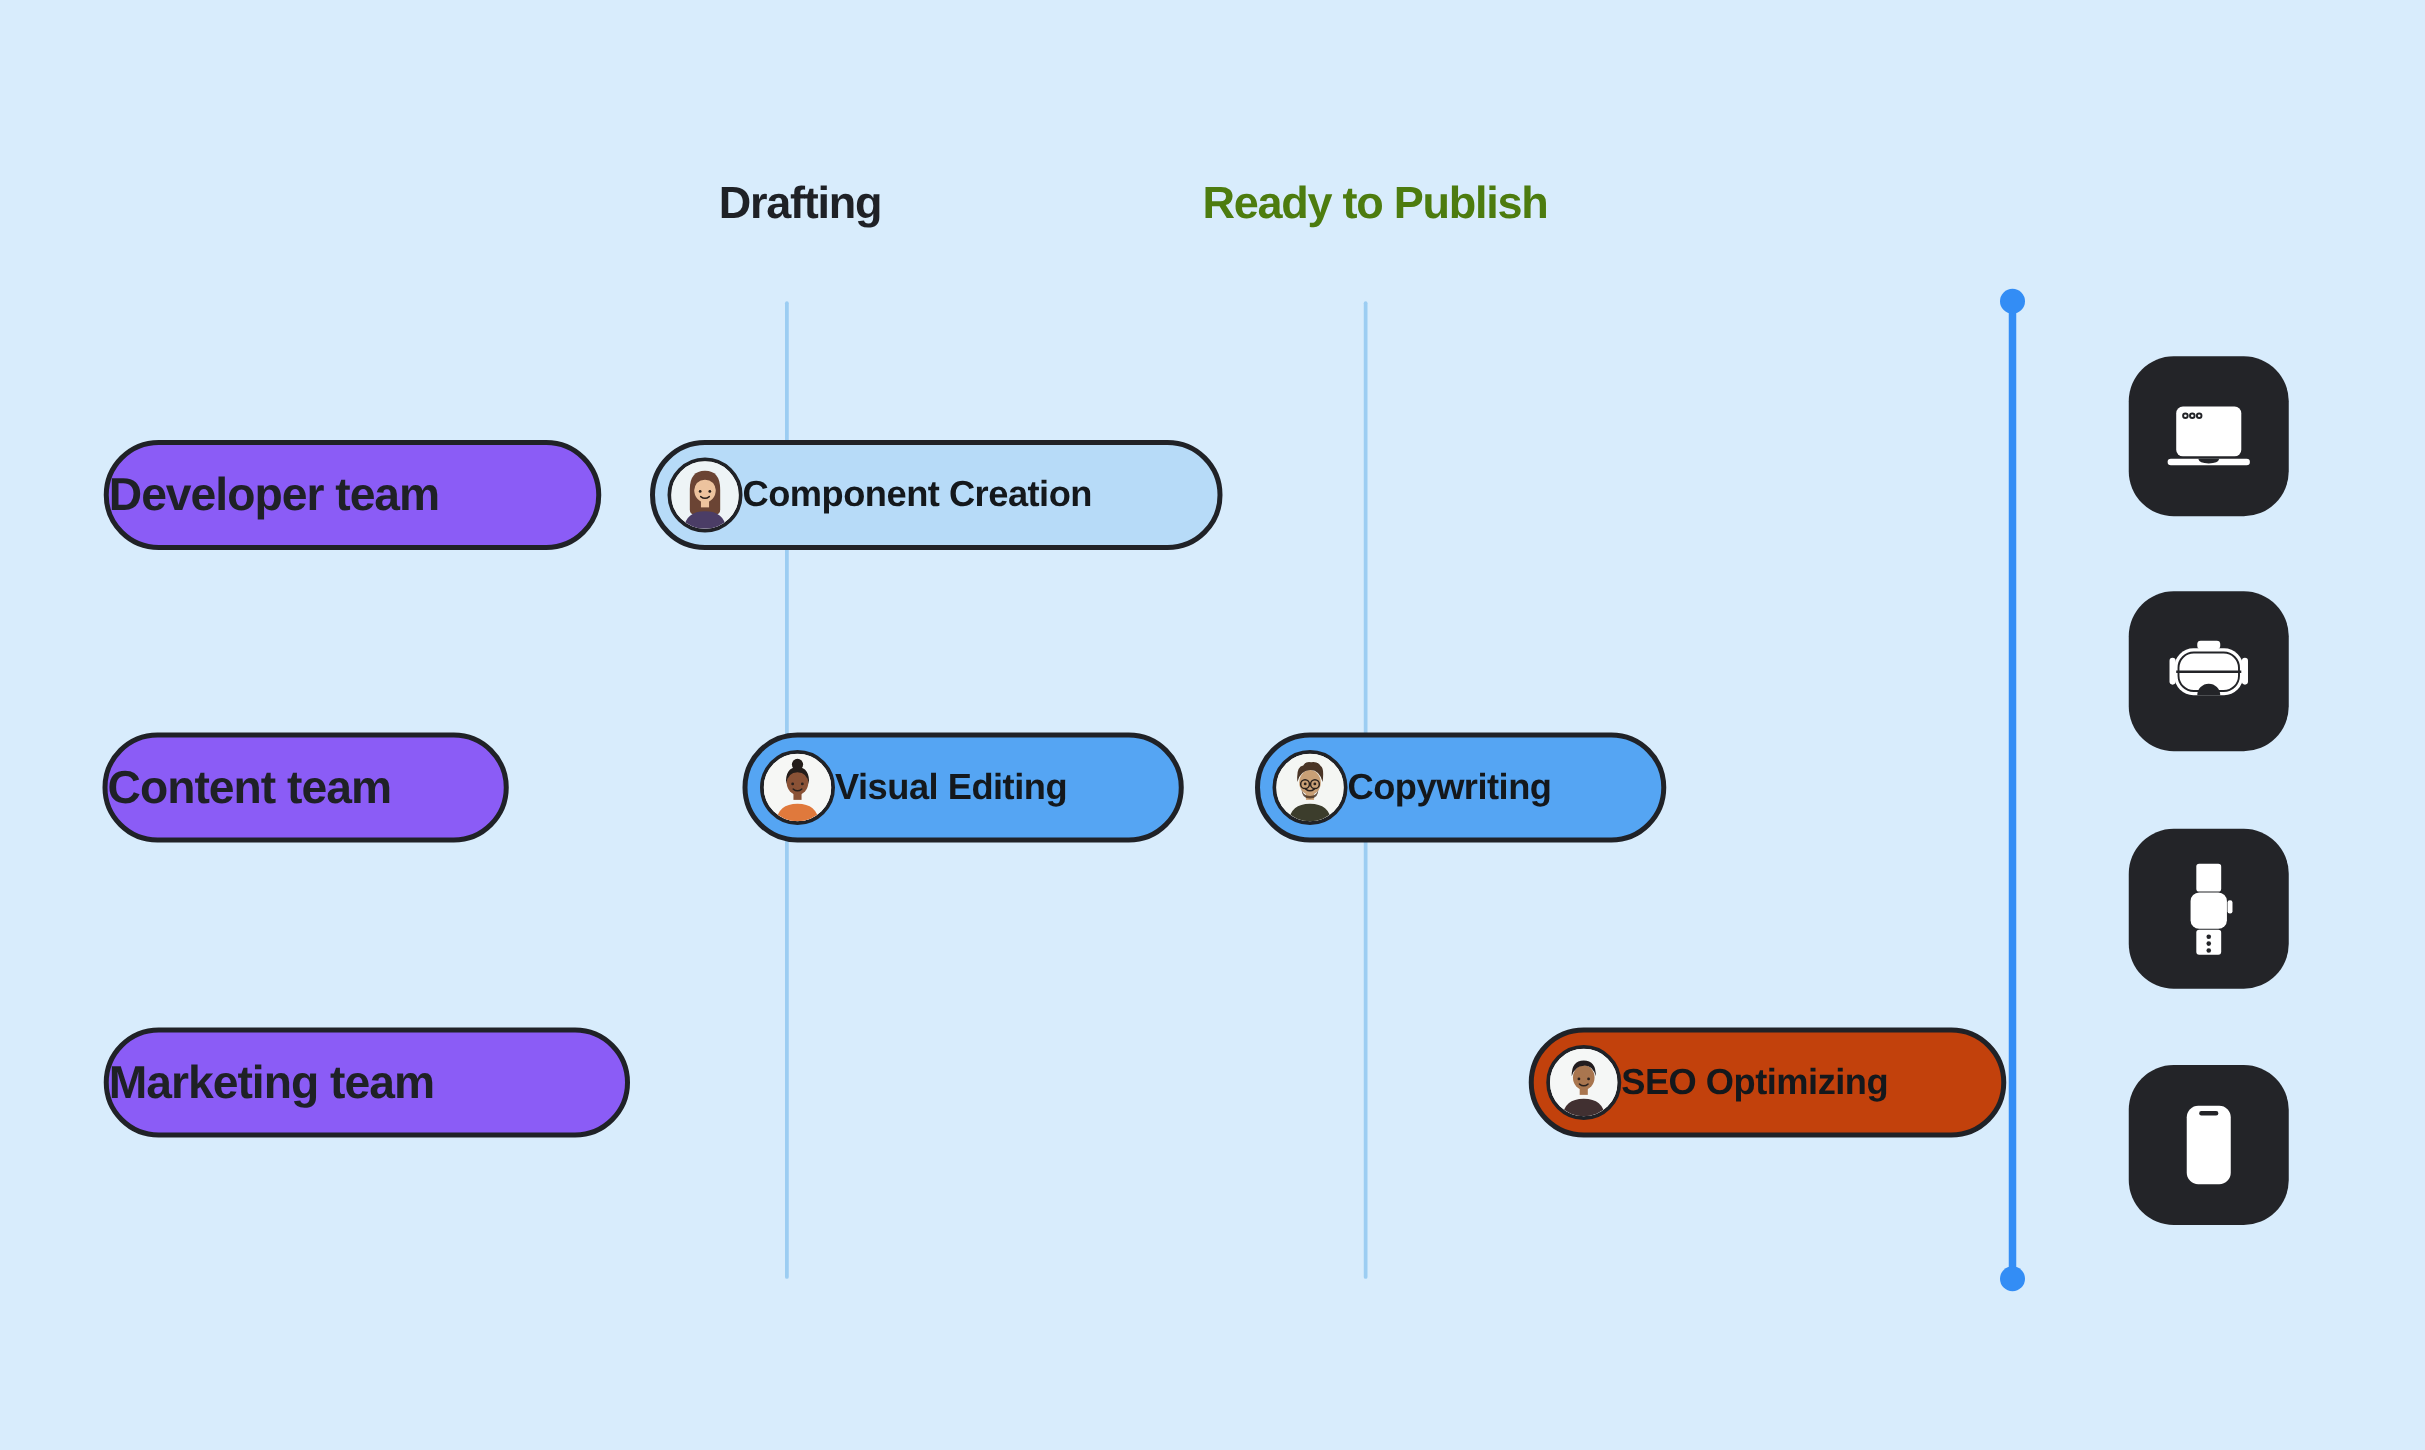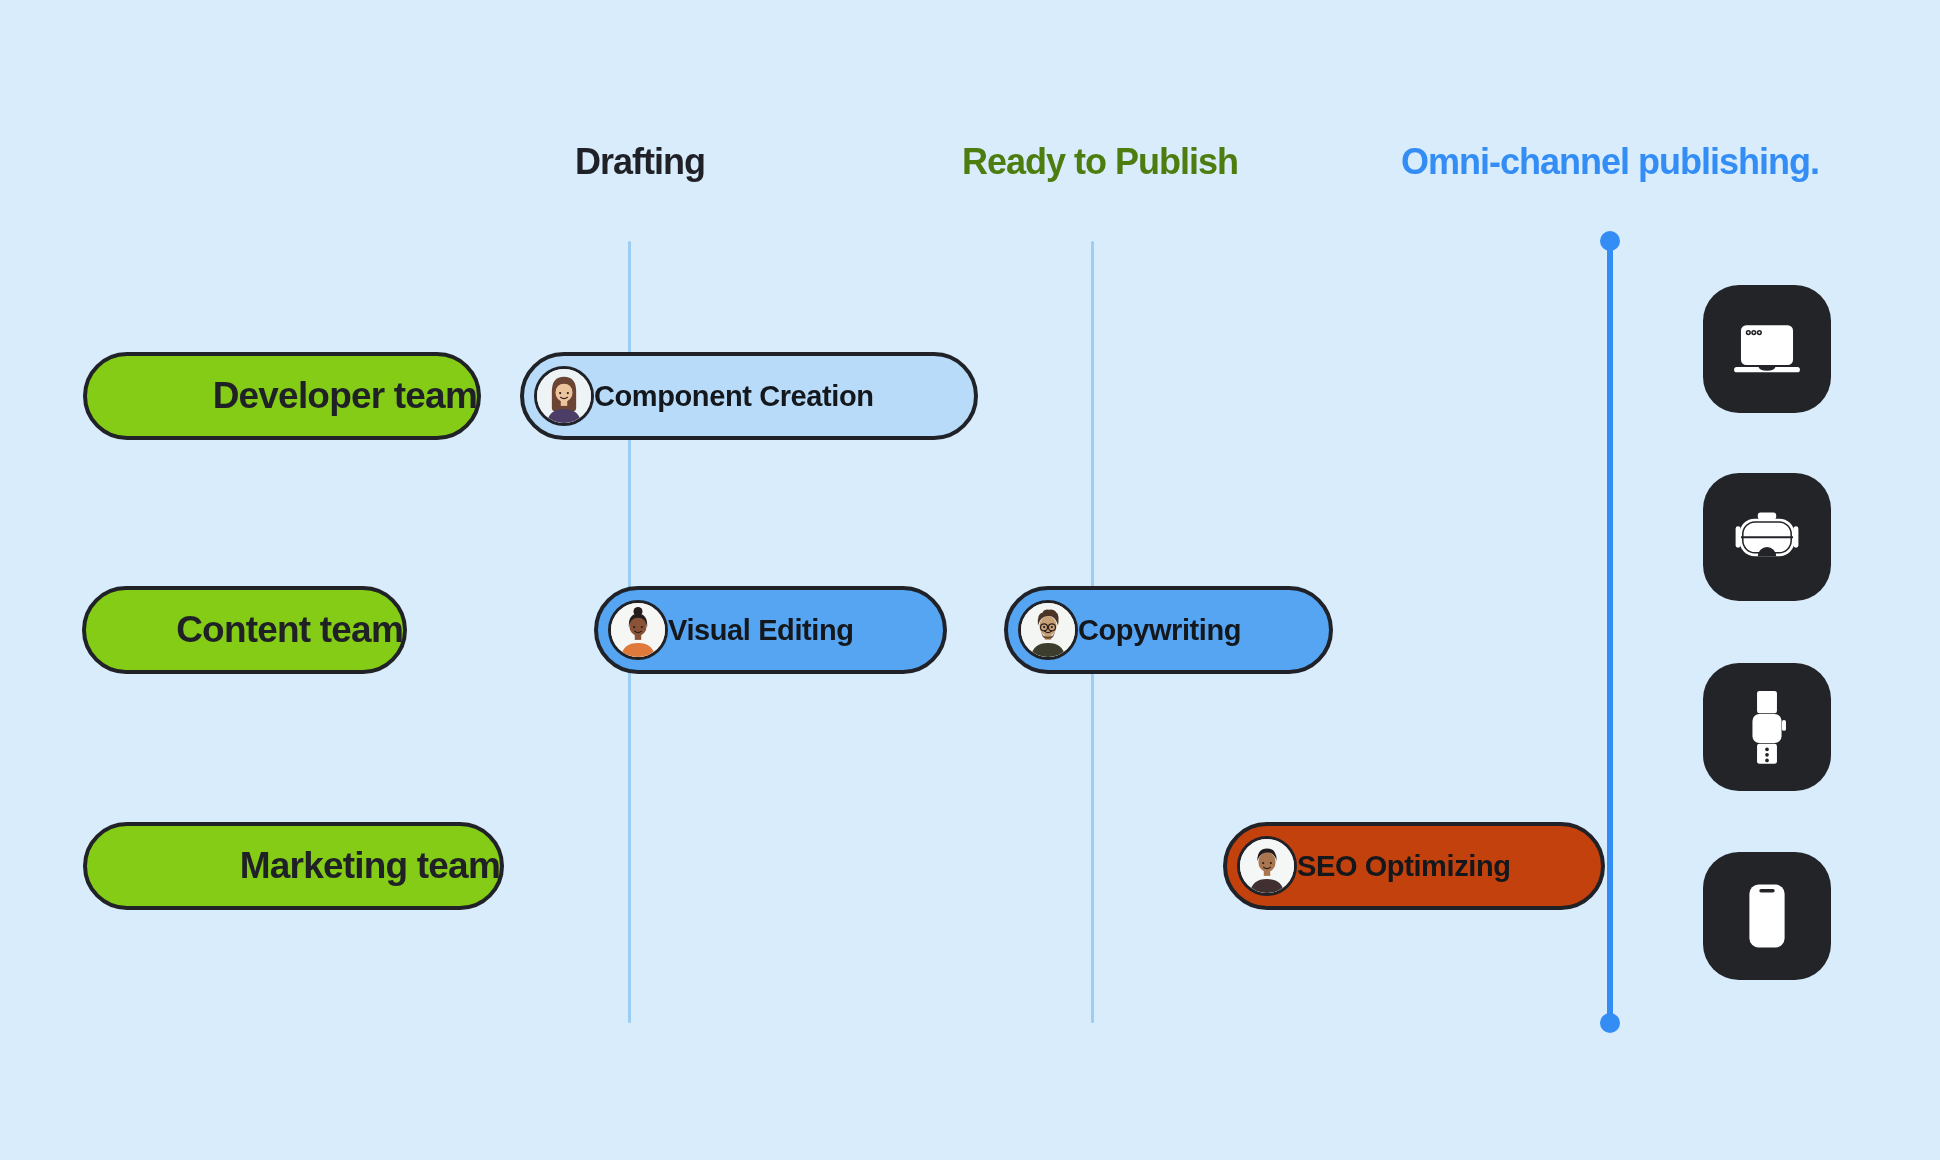--- a/index.html
+++ b/index.html
@@ -21,22 +21,22 @@
   #gl-1{left:1091px;}
 
   .accent-line{position:absolute;left:1607px;top:241px;width:6px;height:782px;border-radius:3px;}
   .accent-dot{position:absolute;left:1600px;width:20px;height:20px;border-radius:50%;}
   #dot-top{top:231px;}
   #dot-bottom{top:1013px;}
 
   
   .pill{
     position:absolute;height:88px;box-sizing:border-box;
-    border:4px solid #202227;border-radius:60px;background:#84cc16;
-    display:flex;align-items:center;justify-content:flex-end;
+    border:4px solid #202227;border-radius:60px;background:#8b5cf6;
+    display:flex;align-items:center;justify-content:flex-start;
   }
   .team-label{font-size:37px;font-weight:700;letter-spacing:-0.8px;color:#1f2126;white-space:nowrap;}
   #team-0{left:83px;top:352px;width:398px;}
   #team-1{left:82px;top:586px;width:325px;}
   #team-2{left:83px;top:822px;width:421px;}
 
   .task-pill{justify-content:flex-start;padding:0 10px;}
   .avatar{
     width:60px;height:60px;box-sizing:border-box;flex:0 0 auto;
     border:3.5px solid #202227;border-radius:50%;overflow:hidden;background:#f6f7f5;
@@ -69,21 +69,20 @@
 <div class="canvas" style="background: rgb(216, 236, 252);">
 
   <div class="guide-line" id="gl-0" style="background: rgb(156, 205, 242);"></div>
   <div class="guide-line" id="gl-1" style="background: rgb(156, 205, 242);"></div>
   <div class="accent-line" style="background: rgb(51, 141, 245);"></div>
   <div class="accent-dot" id="dot-top" style="background: rgb(51, 141, 245);"></div>
   <div class="accent-dot" id="dot-bottom" style="background: rgb(51, 141, 245);"></div>
 
   <div class="stage-header" id="hdr-0" style="color: rgb(31, 33, 38);">Drafting</div>
   <div class="stage-header" id="hdr-1" style="color: #4d7c0f;">Ready to Publish</div>
-  <div class="stage-header" id="hdr-2" style="color: rgb(51, 141, 245);">Omni-channel publishing.</div>
 
   <div class="pill" id="team-0">
     <span class="team-label">Developer team</span>
   </div>
   <div class="pill" id="team-2">
     <span class="team-label">Marketing team</span>
   </div>
   <div class="pill" id="team-1">
     <span class="team-label">Content team</span>
   </div>

